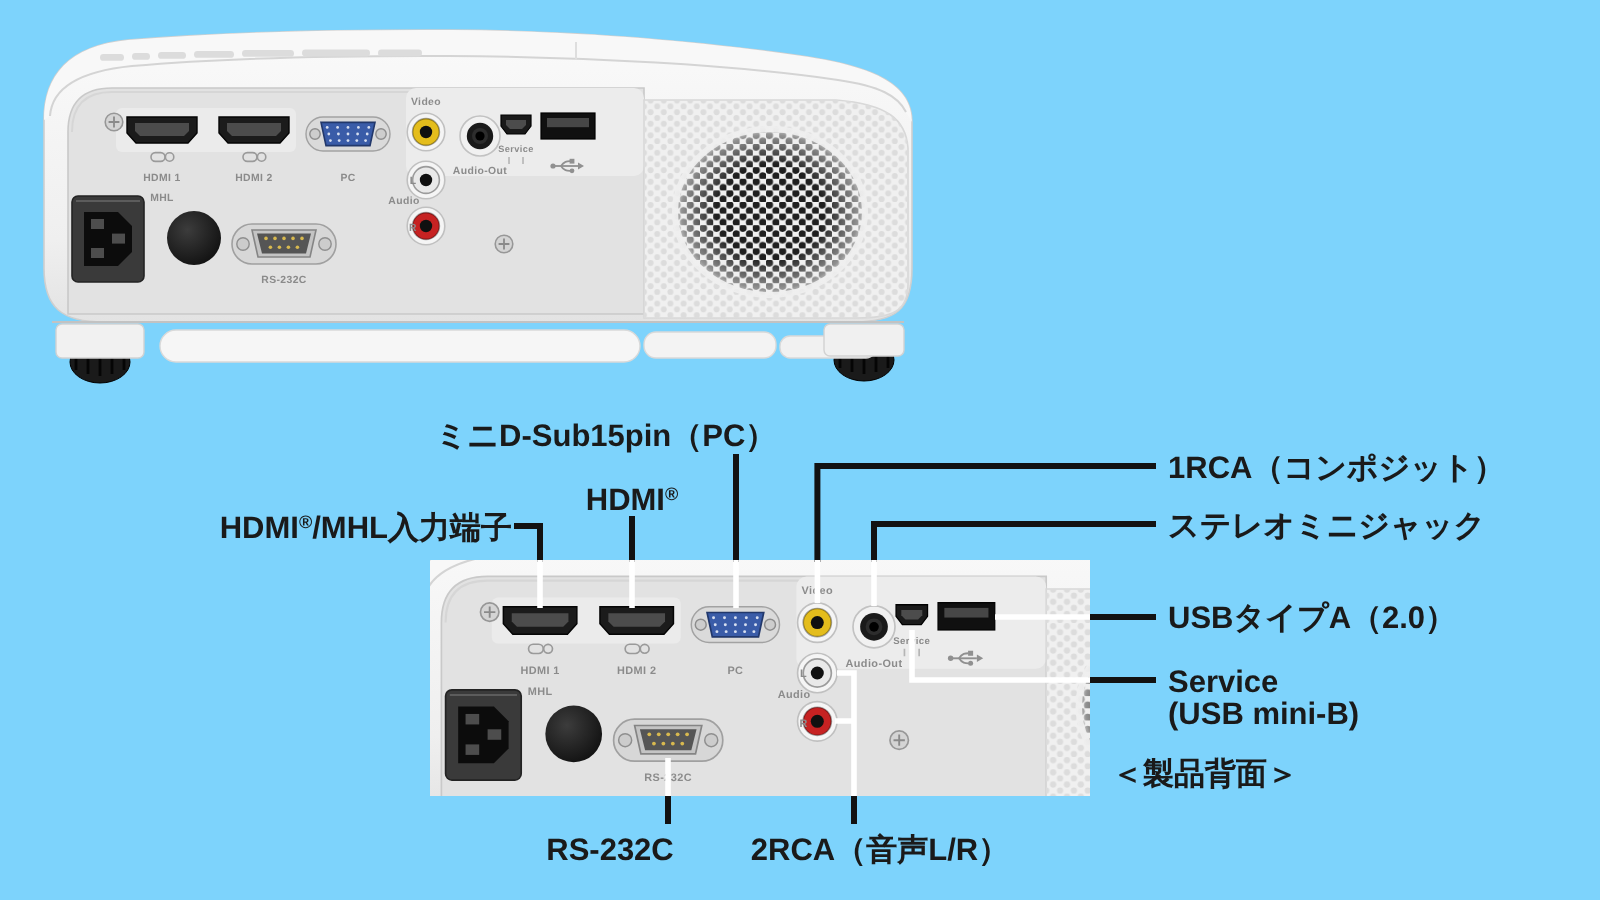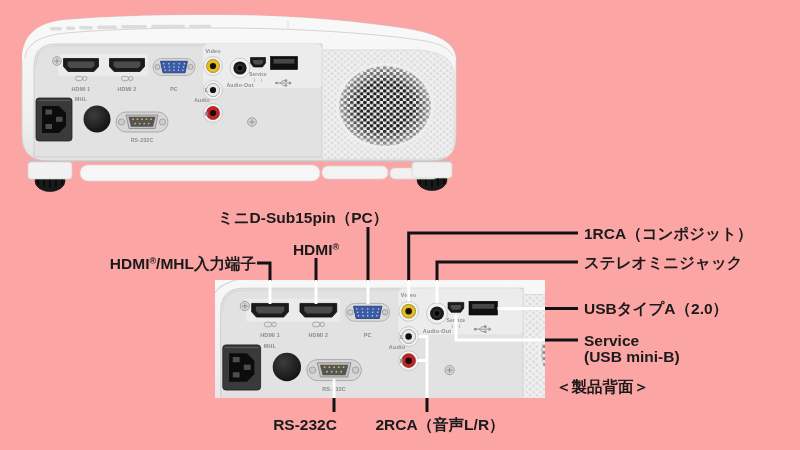--- a/index.html
+++ b/index.html
@@ -1,16 +1,16 @@
 <!DOCTYPE html>
 <html><head>
 <meta charset="utf-8">
 <style>
   html,body{margin:0;padding:0;background:#ffffff;}
-  .stage{position:relative;width:800px;height:450px;background:#fca5a5;overflow:hidden;
+  .stage{position:relative;width:800px;height:450px;background:#7dd3fc;overflow:hidden;
          font-family:"Liberation Sans","DejaVu Sans",sans-serif;}
   svg{display:block;}
   .plabel{font-family:"Liberation Sans","DejaVu Sans",sans-serif;font-size:5.2px;fill:#8b8b8b;
           text-anchor:middle;font-weight:600;letter-spacing:.2px;}
   .plabel-sm{font-size:4.6px;}
   .callout{font-family:"Liberation Sans","DejaVu Sans",sans-serif;font-size:15.5px;font-weight:700;fill:#1a1a1a;}
   .callout-reg{font-size:9px;}
   .lead-black{stroke:#121212;stroke-width:3;fill:none;}
   .lead-white{stroke:#ffffff;stroke-width:2.8;fill:none;}
 </style>

